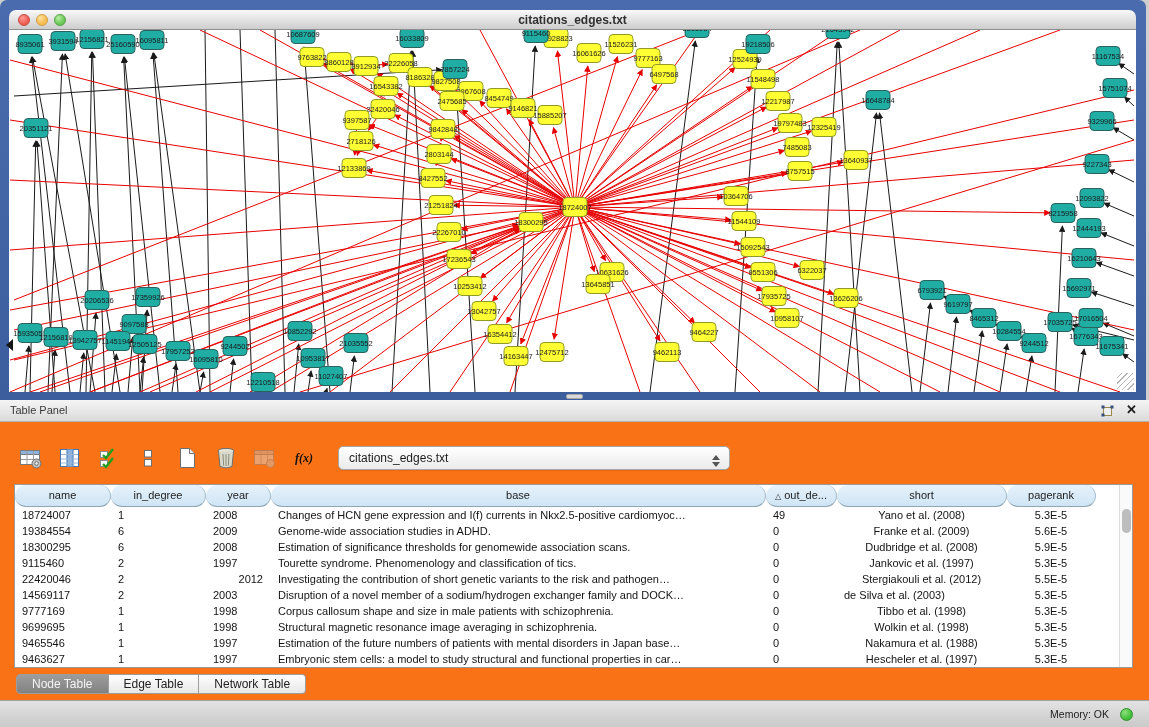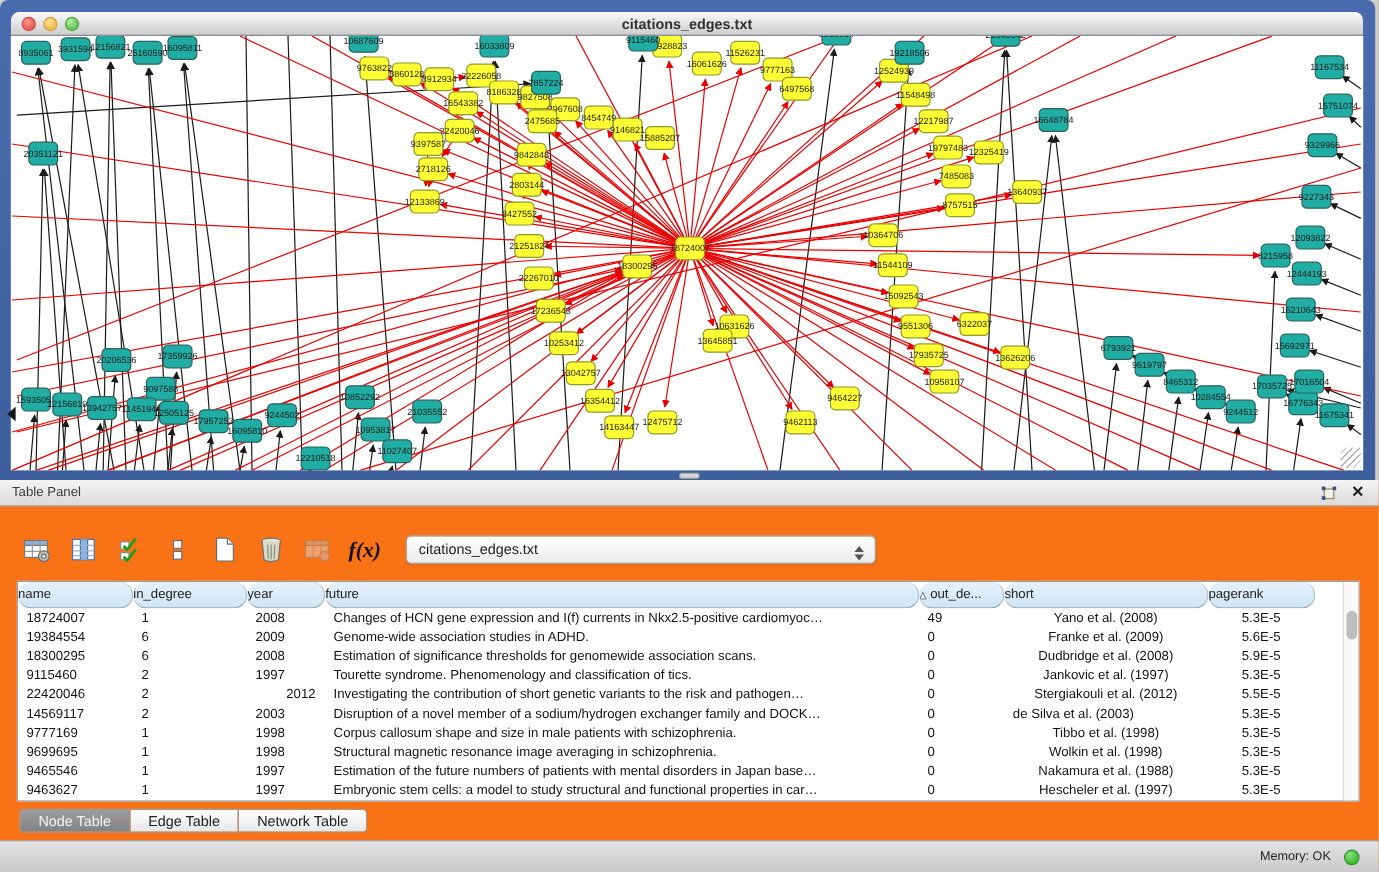--- a/index.html
+++ b/index.html
@@ -33,34 +33,34 @@
   .panel { position:absolute; left:0; top:400px; width:1149px; height:364px; background:#f97316; }
   .panel-hdr { position:absolute; left:0; top:0; width:100%; height:22px;
     background:linear-gradient(#f5f5f5,#dadada); border-bottom:1px solid #b2b2b2; }
   .panel-title { position:absolute; left:10px; top:0; line-height:21px; font-size:11px; color:#3a3a3a; }
   .hdr-btns { position:absolute; right:12px; top:3px; display:flex; gap:12px; align-items:center; }
   .float-ic { width:14px; height:14px; position:relative; }
   .close-ic { font-size:13px; font-weight:bold; color:#1c1c1c; line-height:14px; }
   
   .toolbar { position:absolute; left:18px; top:42px; height:32px; display:flex; align-items:center; gap:13px; }
   .tbtn { width:26px; height:26px; display:flex; align-items:center; justify-content:center; }
-  .fx { font-family:"Liberation Serif", serif; font-style:italic; font-weight:bold; font-size:18px; color:#111; }
+  .fx { font-family:"Liberation Serif", serif; font-style:italic; font-weight:bold; font-size:12px; color:#111; }
   .combo { margin-left:8px; width:392px; height:24px; background:linear-gradient(#ffffff,#ebebeb);
     border:1px solid #a8a8a8; border-radius:5px; position:relative;
     font-size:12px; color:#1c1c1c; line-height:22px; padding-left:10px;
     box-shadow:0 1px 1px rgba(0,0,0,0.08); }
   .combo .arrows { position:absolute; right:9px; top:4px; }
   .combo .arrows .up { width:0;height:0;border:4px solid transparent;border-bottom:5px solid #555; margin-bottom:2px;}
   .combo .arrows .dn { width:0;height:0;border:4px solid transparent;border-top:5px solid #555; }
   
   .tblwrap { position:absolute; left:14px; top:84px; width:1119px; height:184px;
     background:#fff; border:1px solid #9a9a9a; overflow:hidden; }
   .thead { display:flex; height:22px; }
   .th { background:linear-gradient(#e6f2fb,#cfe5f4); border-right:1px solid #a9c0d0;
-    border-bottom:1px solid #8fa6b6; font-size:11px; color:#222; text-align:left;
+    border-bottom:1px solid #8fa6b6; font-size:11px; color:#222; text-align:center;
     line-height:21px; overflow:hidden; white-space:nowrap; flex:0 0 auto;border-radius:11px; }
   .th .sortglyph { font-size:8px; color:#333; margin-right:3px; }
   .trow { display:flex; height:16px; font-size:11px; color:#131313; }
   .td { padding:0 8px 0 7px; line-height:16px; white-space:nowrap; overflow:hidden; flex:0 0 auto; }
   .vscroll { position:absolute; right:0; top:0; width:13px; height:182px;
     background:#fafafa; border-left:1px solid #dcdcdc; }
   .vthumb { position:absolute; left:2px; top:24px; width:9px; height:24px; background:#bdbdbd; border-radius:5px; }
   
   .tabs { position:absolute; left:16px; width:100%; top:274px; display:flex; justify-content:flex-start; }
   .tab { height:20px; line-height:19px; padding:0 15px; font-size:12px; color:#222;
@@ -572,21 +572,21 @@
           <div class="dn"></div>
         </span>
     </div>
   </div>
 
   <div class="tblwrap">
     <div class="thead" id="thead">
         <div class="th" style="width: 96px;">name</div>
         <div class="th" style="width: 95px;">in_degree</div>
         <div class="th" style="width: 65px;">year</div>
-        <div class="th" style="width: 495px;">future</div>
+        <div class="th" style="width: 495px;">base</div>
         <div class="th" style="width: 71px;"><span class="sortglyph">△</span>out_de...</div>
         <div class="th" style="width: 170px;">short</div>
         <div class="th" style="width: 89px;">pagerank</div>
       </div>
     <div id="tbody">
         <div class="trow">
           <div class="td" style="width: 96px; text-align: left;">18724007</div>
           <div class="td" style="width: 95px; text-align: left;">1</div>
           <div class="td" style="width: 65px; text-align: left;">2008</div>
           <div class="td" style="width: 495px; text-align: left;">Changes of HCN gene expression and I(f) currents in Nkx2.5-positive cardiomyoc…</div>

